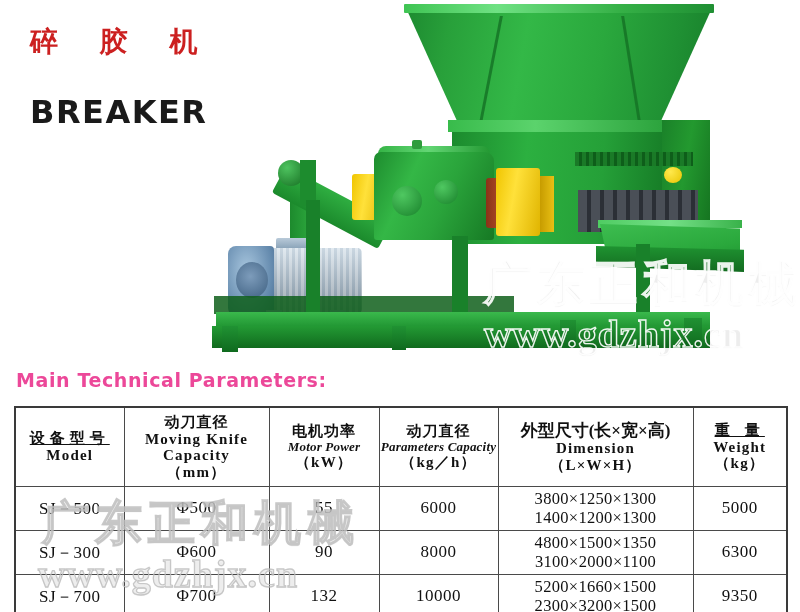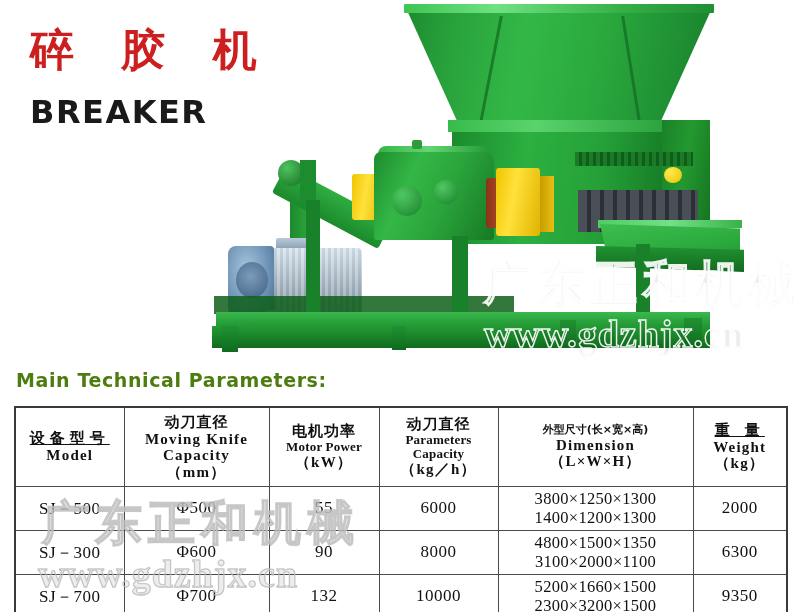--- a/index.html
+++ b/index.html
@@ -105,44 +105,44 @@
   .wm{position:absolute;color:transparent;font-weight:700;
       -webkit-text-stroke:1.4px rgba(255,255,255,.92);
       text-shadow:0 1px 1px rgba(0,0,0,.07);white-space:nowrap;pointer-events:none;margin-left:32px;}
   .wm.dark{-webkit-text-stroke:1.3px rgba(190,190,190,.85);}
   #wm-cn-1{left:452px;top:252px;font-size:47px;letter-spacing:6px;font-family:"DejaVu Sans",sans-serif;}
   #wm-url-1{left:452px;top:312px;font-size:38px;letter-spacing:1px;font-family:"Liberation Serif",serif;}
   #wm-cn-2{left:10px;top:492px;font-size:47px;letter-spacing:6px;font-family:"DejaVu Sans",sans-serif;}
   #wm-url-2{left:6px;top:552px;font-size:38px;letter-spacing:1px;font-family:"Liberation Serif",serif;}
 
   
-  #title-cn{position:absolute;left:30px;top:28px;font-size:44px;font-weight:700;color:#cc2020;
+  #title-cn{position:absolute;left:30px;top:28px;font-size:28px;font-weight:700;color:#cc2020;
         letter-spacing:16px;font-family:"DejaVu Sans",sans-serif;line-height:1;}
   #title-en{position:absolute;left:30px;top:96px;font-size:32px;font-weight:700;color:#1a1a1a;
         letter-spacing:1.5px;font-family:"DejaVu Sans",sans-serif;line-height:1;}
 
   
   #sec-head{position:absolute;left:16px;top:369px;display:flex;align-items:baseline;gap:9px;}
   #sec-cn{font-size:20px;font-weight:700;color:#111;letter-spacing:1px;font-family:"DejaVu Sans",sans-serif;}
-  #sec-en{font-size:19px;font-weight:600;color:#4d7c0f;letter-spacing:.6px;font-family:"DejaVu Sans",sans-serif;}
+  #sec-en{font-size:19px;font-weight:600;color:#ec4899;letter-spacing:.6px;font-family:"DejaVu Sans",sans-serif;}
 
   
   #spec-wrap{position:absolute;left:14px;top:406px;width:772px;}
   table{border-collapse:collapse;width:772px;table-layout:fixed;background:transparent;}
   table,th,td{border:1px solid #4a4a4a;}
   table{border:2px solid #3a3a3a;}
   th,td{text-align:center;vertical-align:middle;padding:2px 1px;color:#111;}
   thead th{height:74px;}
   tbody td{height:37px;font-size:17px;letter-spacing:.5px;}
   .h-cn{font-size:15px;font-weight:700;font-family:"DejaVu Sans",sans-serif;letter-spacing:1px;
         display:block;line-height:1.12;}
   .h-cn.sp{letter-spacing:5px;text-decoration:underline;}
-  .h-cn.sm{font-size:11px;letter-spacing:0;}
+  .h-cn.sm{font-size:17px;letter-spacing:0;font-family:Liberation Serif, serif;}
   .h-en{font-size:14px;display:block;line-height:1.1;letter-spacing:1px;}
-  .h-en.tight{letter-spacing:.2px;font-size:13px;}
+  .h-en.tight{letter-spacing:.2px;font-size:13px;font-style:italic;}
   .h-en.big{font-size:15px;letter-spacing:1.2px;}
   .dim{display:block;line-height:1.18;font-size:16.5px;letter-spacing:.3px;}
   col.c1{width:109px;} col.c2{width:145px;} col.c3{width:110px;}
   col.c4{width:119px;} col.c5{width:195px;} col.c6{width:94px;}
 </style>
 </head>
 <body>
 
 <div id="photo">
   <div class="hop-front"></div>
@@ -251,21 +251,21 @@
     <tbody>
       <tr>
         <td>SJ－500</td>
         <td>Φ500</td>
         <td>55</td>
         <td>6000</td>
         <td>
           <span class="dim">3800×1250×1300</span>
           <span class="dim">1400×1200×1300</span>
         </td>
-        <td>2000</td>
+        <td>5000</td>
       </tr>
       <tr>
         <td>SJ－300</td>
         <td>Φ600</td>
         <td>90</td>
         <td>8000</td>
         <td>
           <span class="dim">4800×1500×1350</span>
           <span class="dim">3100×2000×1100</span>
         </td>

